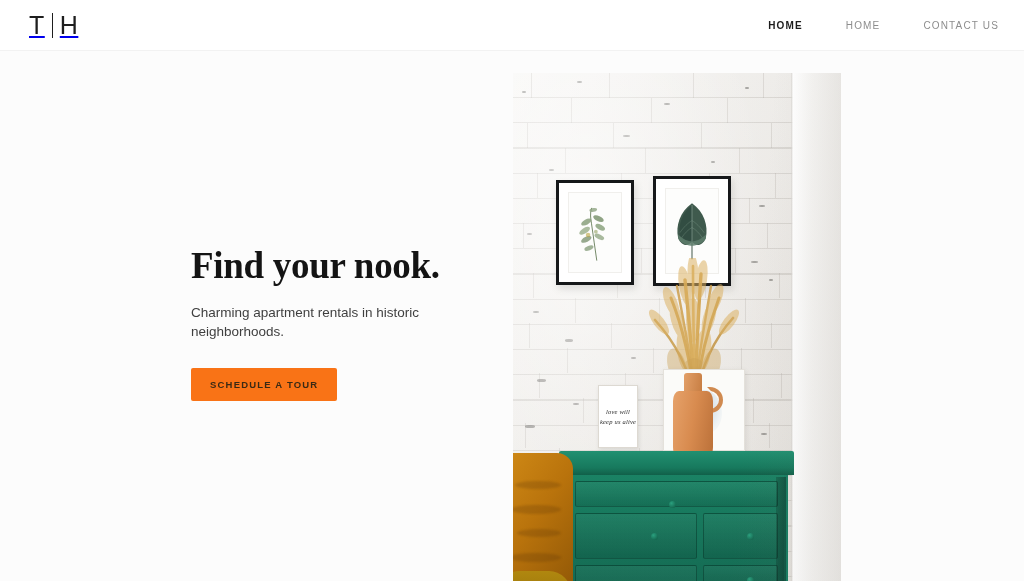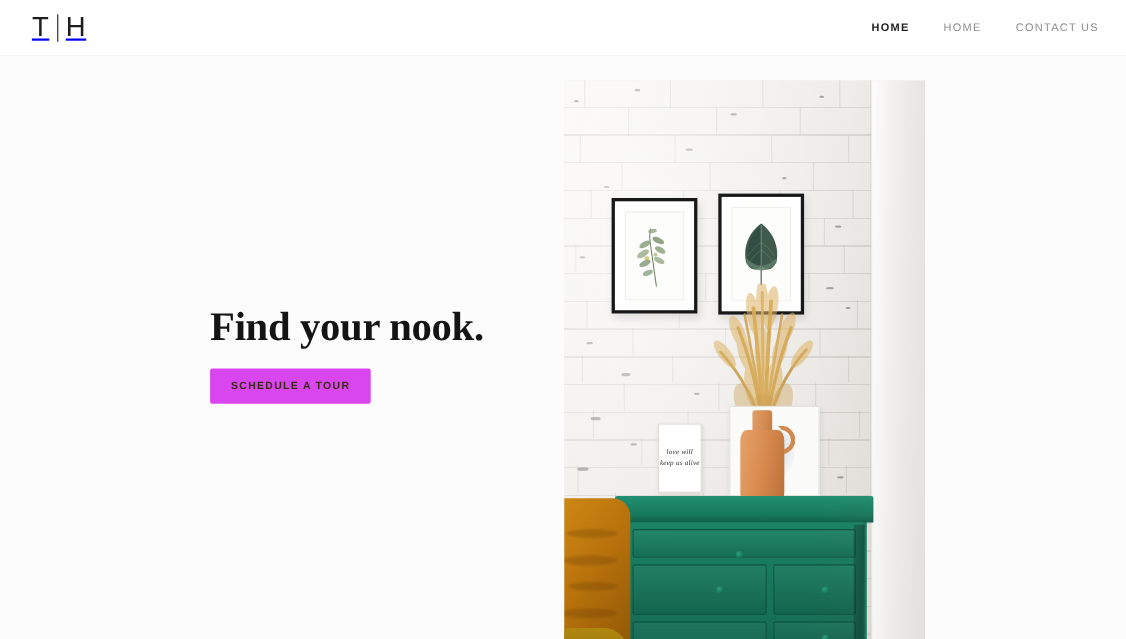--- a/index.html
+++ b/index.html
@@ -57,21 +57,21 @@
     width: 1px;
     height: 25px;
     background: #1e1e1e;
     margin: 0 7px;
     display: block;
   }
 
   .main-nav {
     display: flex;
     align-items: flex-start;
-    gap: 0;
+    gap: 12px;
   }
   .nav-link {
     font-family: "Liberation Sans", sans-serif;
     font-size: 10px;
     letter-spacing: 1.15px;
     color: #8d8d8d;
     text-decoration: none;
     padding: 6px 0;
     margin-left: 31px;
     white-space: nowrap;
@@ -98,35 +98,34 @@
   }
 
   .hero-title {
     font-family: "Liberation Serif", serif;
     font-size: 37px;
     font-weight: 700;
     color: #141414;
     letter-spacing: -0.3px;
     line-height: 1.1;
     margin-bottom: 16px;
-    margin-top: 32px;
   }
 
   .hero-sub {
     font-family: "Liberation Sans", sans-serif;
     font-size: 13.5px;
     line-height: 1.42;
     color: #3f3f3f;
     width: 232px;
     margin-bottom: 27px;
   }
 
   .cta-button {
     display: inline-block;
-    background: #d946ef;
+    background: #f97316;
     color: #3a2a14;
     border: none;
     font-family: "Liberation Sans", sans-serif;
     font-size: 9.5px;
     font-weight: 700;
     letter-spacing: 1.2px;
     padding: 12px 19px 11px 19px;
     border-radius: 2px;
     cursor: pointer;
     line-height: 1;
@@ -394,20 +393,21 @@
       <a class="nav-link" href="#">HOME</a>
       <a class="nav-link" href="#">CONTACT US</a>
     </nav>
 
   </header>
 
   <section class="hero">
 
     <div class="hero-copy">
       <h1 class="hero-title">Find your nook.</h1>
+      <p class="hero-sub">Charming apartment rentals in historic neighborhoods.</p>
       <button class="cta-button">SCHEDULE A TOUR</button>
     </div>
 
     <figure class="hero-image" aria-label="Green vintage dresser against a white painted brick wall with two framed botanical prints, a terracotta vase of dried pampas grass, a small quote print and a mustard cushion">
       <div class="hero-image-inner">
 
         <div class="wall">
           <div class="brick-rows"></div>
           <div class="brick-joints">
             <i style="left:18px;  top:0px;"></i>   

